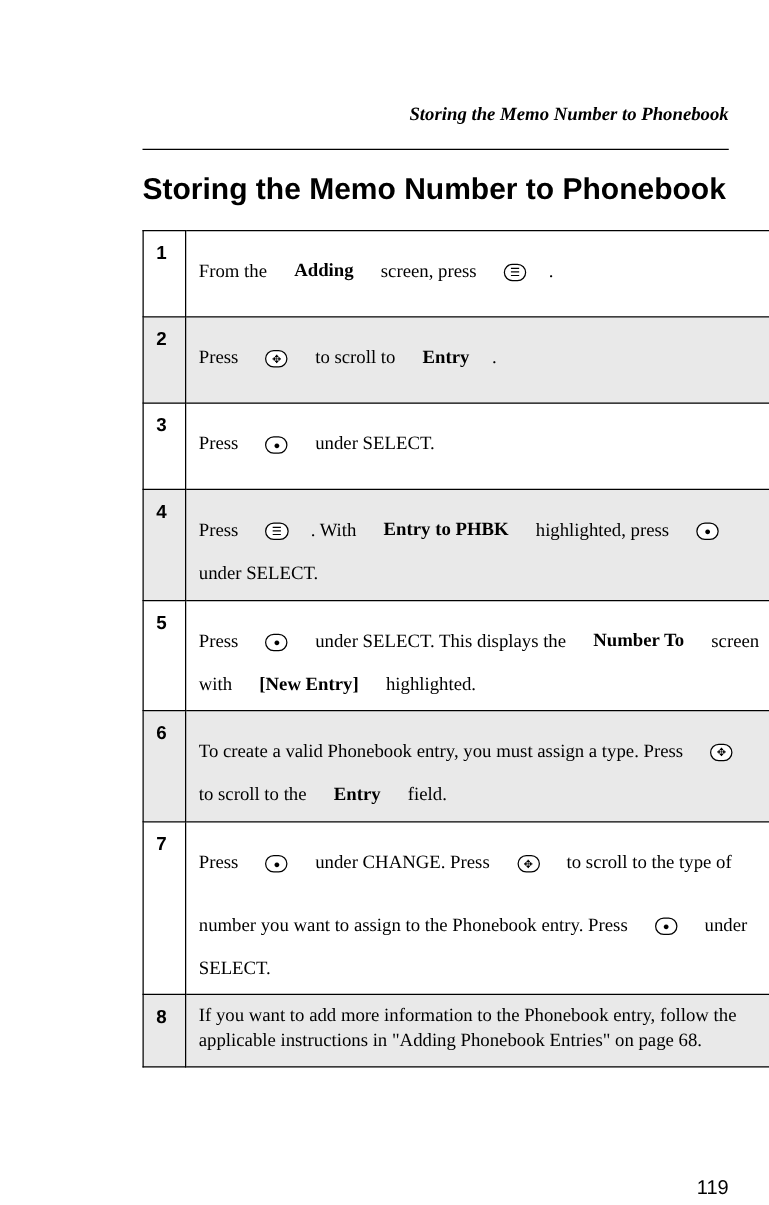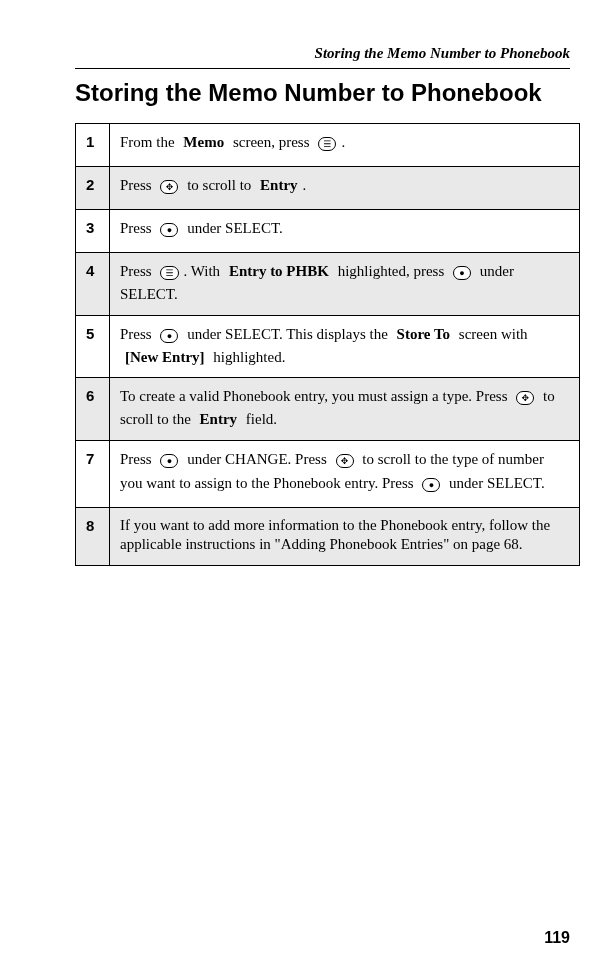--- a/index.html
+++ b/index.html
@@ -1,15 +1,15 @@
 <!DOCTYPE html>
 <html><head>
   <meta charset="utf-8">
   <style>
-    * { box-sizing: border-box; margin: 5px; padding: 0; }
+    * { box-sizing: border-box; margin: 18px; padding: 0; }
     body {
       width: 615px;
       height: 964px;
       font-family: "Times New Roman", Times, serif;
       background: #fff;
       color: #000;
       position: relative;
       padding: 30px 50px 40px 60px;
     }
     .running-header {
@@ -63,52 +63,52 @@
       vertical-align: middle;
       font-family: Arial, Helvetica, sans-serif;
       background: #fff;
     }
     .icon.nav { min-width: 18px; }
     .page-number {
       position: absolute;
       bottom: 22px;
       right: 50px;
       font-family: Arial, Helvetica, sans-serif;
-      font-weight: bold;
+      font-weight: normal;
       font-size: 16px;
     }
   </style>
 </head>
 <body>
 
 <div class="running-header">Storing the Memo Number to Phonebook</div>
 <hr class="top-rule">
 <div class="section-title">Storing the Memo Number to Phonebook</div>
 
 <table class="steps">
   <tbody id="steps-body">
       <tr>
         <td class="num">1</td>
-        <td>From the <span class="b">Memo</span> screen, press <span class="icon">☰</span>.</td>
+        <td>From the <span class="b">Adding</span> screen, press <span class="icon">☰</span>.</td>
       </tr>
       <tr class="shaded">
         <td class="num">2</td>
         <td>Press <span class="icon nav">✥</span> to scroll to <span class="b">Entry</span>.</td>
       </tr>
       <tr>
         <td class="num">3</td>
         <td>Press <span class="icon">●</span> under SELECT.</td>
       </tr>
       <tr class="shaded">
         <td class="num">4</td>
         <td>Press <span class="icon">☰</span>. With <span class="b">Entry to PHBK</span> highlighted, press <span class="icon">●</span> under SELECT.</td>
       </tr>
       <tr>
         <td class="num">5</td>
-        <td>Press <span class="icon">●</span> under SELECT. This displays the <span class="b">Store To</span> screen with <span class="b">[New Entry]</span> highlighted.</td>
+        <td>Press <span class="icon">●</span> under SELECT. This displays the <span class="b">Number To</span> screen with <span class="b">[New Entry]</span> highlighted.</td>
       </tr>
       <tr class="shaded">
         <td class="num">6</td>
         <td>To create a valid Phonebook entry, you must assign a type. Press <span class="icon nav">✥</span> to scroll to the <span class="b">Entry</span> field.</td>
       </tr>
       <tr>
         <td class="num">7</td>
         <td>Press <span class="icon">●</span> under CHANGE. Press <span class="icon nav">✥</span> to scroll to the type of number you want to assign to the Phonebook entry. Press <span class="icon">●</span> under SELECT.</td>
       </tr>
       <tr class="shaded">

